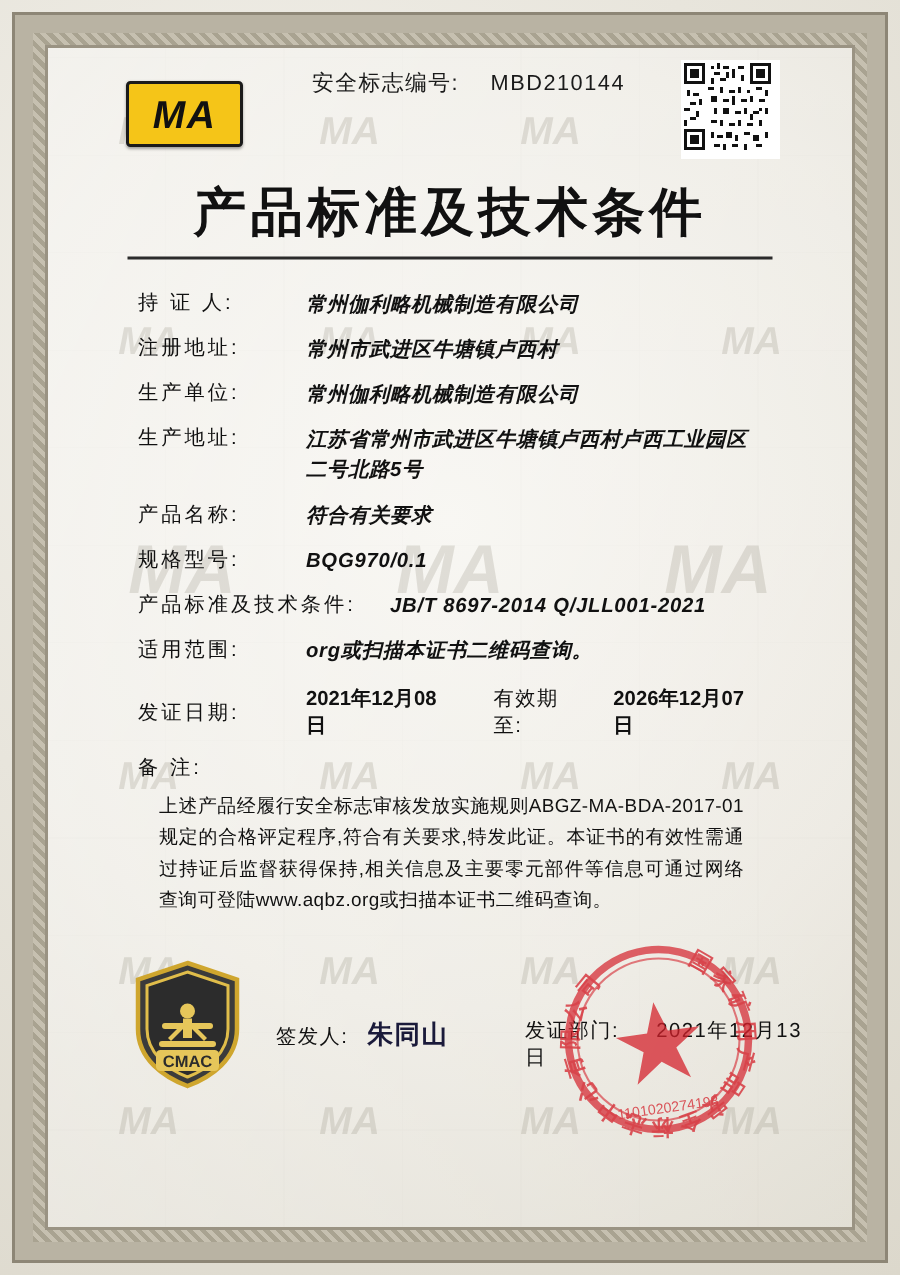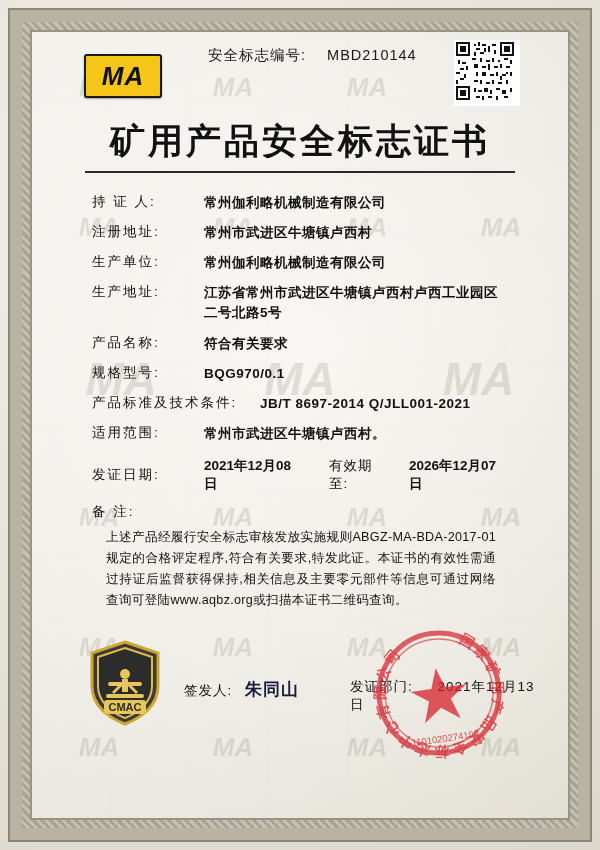--- a/index.html
+++ b/index.html
@@ -76,21 +76,21 @@
     text-shadow:0 1px 0 rgba(255,255,255,.6);
   }
   .title-rule{
     width:430px;height:2px;background:#2b2b2b;margin:6px auto 0;
   }
 
   
   .fields{margin:20px 34px 16px 34px;}
   .row{display:flex;align-items:flex-start;margin-bottom:11px;font-size:13.5px;color:#111;}
   .lbl{width:112px;flex:0 0 112px;letter-spacing:2px;}
-  .val{flex:1;font-weight:bold;letter-spacing:.5px;line-height:19px;}
+  .val{flex:1;font-weight:bold;letter-spacing:.5px;line-height:19px;font-style:italic;}
   .row.tall .val{line-height:20px;}
 
   .daterow{display:flex;align-items:center;font-size:13.5px;color:#111;margin:14px 0 10px;justify-content:center;}
   .daterow .lbl{width:112px;flex:0 0 112px;letter-spacing:2px;}
   .daterow .d1{font-weight:bold;margin-right:26px;}
   .daterow .lbl2{margin-right:18px;letter-spacing:1px;}
   .daterow .d2{font-weight:bold;}
 
   .note-label{font-size:13.5px;letter-spacing:2px;color:#111;margin-bottom:6px;}
   .note{
@@ -241,21 +241,21 @@
               <rect x="16" y="27" width="2" height="1"></rect>
                 <rect x="20" y="27" width="1" height="2"></rect>
               <rect x="24" y="27" width="2" height="1"></rect>
               <rect x="22" y="17" width="1" height="2"></rect>
                 <rect x="25" y="15" width="1" height="1"></rect>
             </g>
           </svg>
         </div>
       </div>
 
-      <div class="title">矿用产品安全标志证书</div>
+      <div class="title">产品标准及技术条件</div>
       <div class="title-rule"></div>
 
       <div class="fields">
         <div class="row">
           <div class="lbl">持 证 人:</div>
           <div class="val">常州伽利略机械制造有限公司</div>
         </div>
         <div class="row">
           <div class="lbl">注册地址:</div>
           <div class="val">常州市武进区牛塘镇卢西村</div>
@@ -275,21 +275,21 @@
         <div class="row">
           <div class="lbl">规格型号:</div>
           <div class="val">BQG970/0.1</div>
         </div>
         <div class="row">
           <div class="lbl" style="width:168px;flex:0 0 168px;">产品标准及技术条件:</div>
           <div class="val">JB/T 8697-2014  Q/JLL001-2021</div>
         </div>
         <div class="row">
           <div class="lbl">适用范围:</div>
-          <div class="val">常州市武进区牛塘镇卢西村。</div>
+          <div class="val">org或扫描本证书二维码查询。</div>
         </div>
 
         <div class="daterow">
           <div class="lbl">发证日期:</div>
           <div class="d1">2021年12月08日</div>
           <div class="lbl2">有效期至:</div>
           <div class="d2">2026年12月07日</div>
         </div>
 
         <div class="note-label">备    注:</div>

